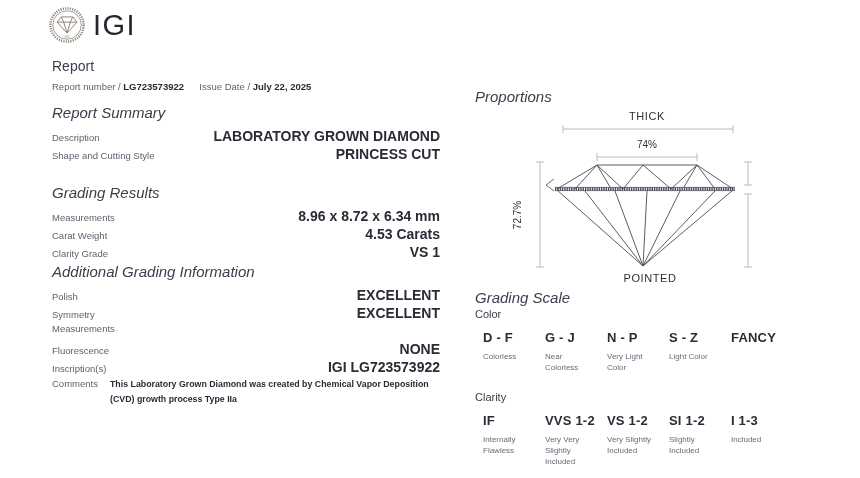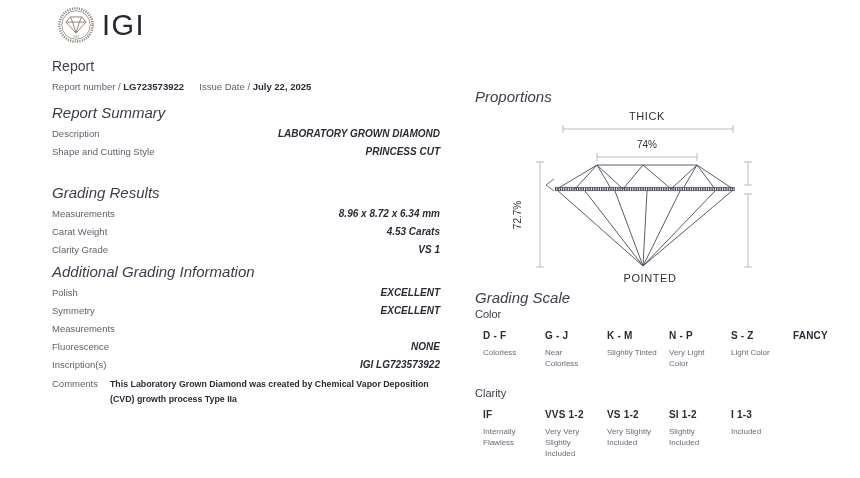--- a/index.html
+++ b/index.html
@@ -1,52 +1,52 @@
 <!DOCTYPE html>
 <html><head>
 <meta charset="utf-8">
 <style>
   html,body{margin:0;padding:0;background:#ffffff;}
   .page{
     position:relative;width:860px;height:478px;background:#ffffff;overflow:hidden;
     font-family:"Liberation Sans","DejaVu Sans",sans-serif;color:#2e2e3a;
   }
   
-  .brand{position:absolute;left:57px;top:6px;display:flex;align-items:center;gap:7px;}
+  .brand{position:absolute;left:48px;top:6px;display:flex;align-items:center;gap:7px;}
   .brand .seal{width:38px;height:38px;display:block;}
   .brand-text{font-size:29px;font-weight:500;letter-spacing:1.5px;color:#26262e;line-height:38px;}
   
   .left-col{position:absolute;left:52px;top:58px;width:388px;}
   .report-title{margin:0 0 7px 0;font-size:14px;font-weight:500;color:#3d3d4c;}
   .meta{font-size:9.5px;color:#5f5f6e;margin-bottom:12px;}
   .meta .strong{color:#2b2b36;font-weight:bold;}
   .meta .gap{display:inline-block;width:10px;}
   h2.sec{margin:0 0 7px 0;font-size:15px;font-weight:400;color:#3d3d4c;font-style:italic;}
   h2.sec.mt-lg{margin-top:22px;}
   h2.sec.mt-sm{margin-top:3px;}
   .frow{display:flex;justify-content:space-between;align-items:baseline;min-height:16px;margin-bottom:2px;}
   .flabel{font-size:9.5px;color:#5f5f6e;white-space:nowrap;}
-  .fvalue{font-size:10px;font-weight:bold;color:#2b2b36;text-align:left;font-style:italic;}
+  .fvalue{font-size:14px;font-weight:bold;color:#2b2b36;text-align:left;}
   .comments{display:flex;align-items:flex-start;margin-top:1px;}
   .comments .flabel{width:58px;flex:none;padding-top:1px;}
   .comments .ctext{flex:1;font-size:8.8px;font-weight:bold;color:#2b2b36;line-height:15px;text-align:left;}
   
   .right-col{position:absolute;left:475px;top:88px;width:360px;}
   .right-col h2.sec{margin:0 0 2px 0;}
   .diagram{width:340px;height:182px;}
   .diagram svg{display:block;}
   .diagram text{font-family:"Liberation Sans","DejaVu Sans",sans-serif;fill:#2e2e3a;}
   .dim-label{font-size:11px;letter-spacing:0.6px;}
   .pct-label{font-size:10px;}
   h2.gscale{margin:16px 0 4px 0;}
   h3.sub{margin:0 0 10px 0;font-size:11px;font-weight:400;color:#3d3d4c;}
   h3.sub.clar{margin-top:18px;}
   .scale-row{display:flex;padding-left:8px;}
   .scale-col{width:62px;flex:none;}
-  .scale-range{font-size:10px;font-weight:bold;color:#2b2b36;margin-bottom:6px;letter-spacing:0.2px;}
+  .scale-range{font-size:13px;font-weight:bold;color:#2b2b36;margin-bottom:6px;letter-spacing:0.2px;}
   .scale-desc{font-size:8px;color:#6a6a78;line-height:11px;white-space:pre-line;}
 </style>
 </head>
 <body>
 
 <div class="page">
 
   <header class="brand">
     <span class="seal">
       <svg viewBox="0 0 40 40" width="38" height="38">
@@ -198,24 +198,20 @@
       <div class="scale-col">
         <div class="scale-range">D - F</div>
         <div class="scale-desc">Colorless</div>
       </div>
       <div class="scale-col">
         <div class="scale-range">G - J</div>
         <div class="scale-desc">Near
 Colorless</div>
       </div>
       <div class="scale-col">
-        <div class="scale-range">K - M</div>
-        <div class="scale-desc">Slightly Tinted</div>
-      </div>
-      <div class="scale-col">
         <div class="scale-range">N - P</div>
         <div class="scale-desc">Very Light
 Color</div>
       </div>
       <div class="scale-col">
         <div class="scale-range">S - Z</div>
         <div class="scale-desc">Light Color</div>
       </div>
       <div class="scale-col">
         <div class="scale-range">FANCY</div>

